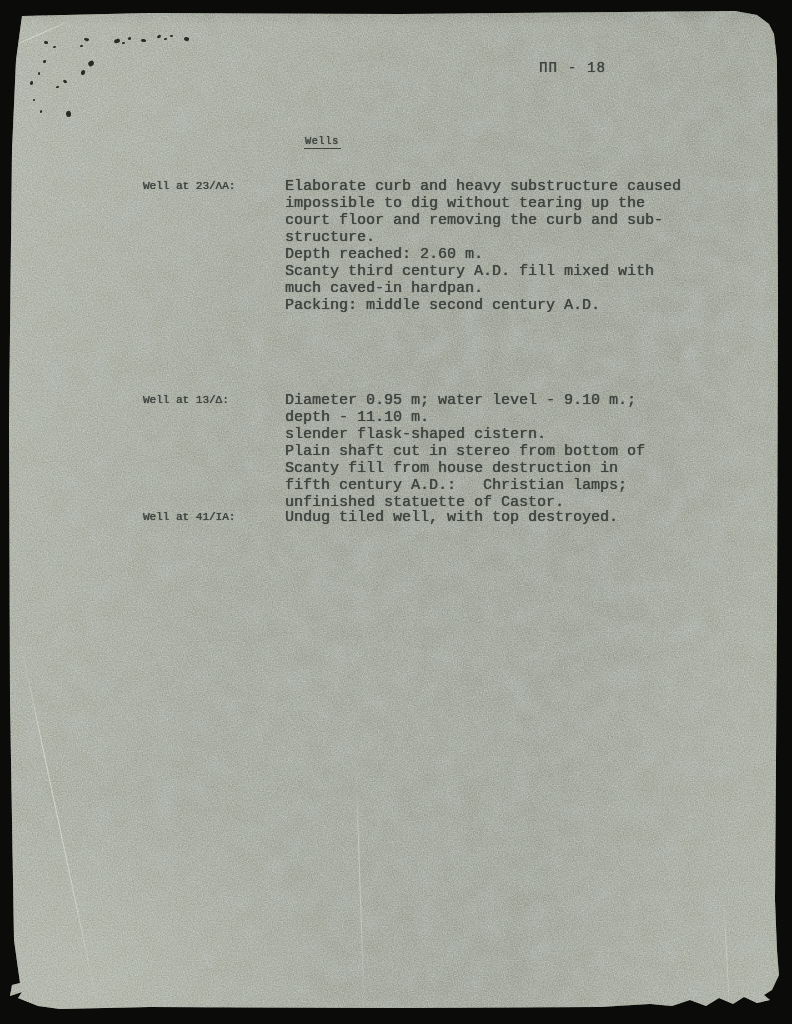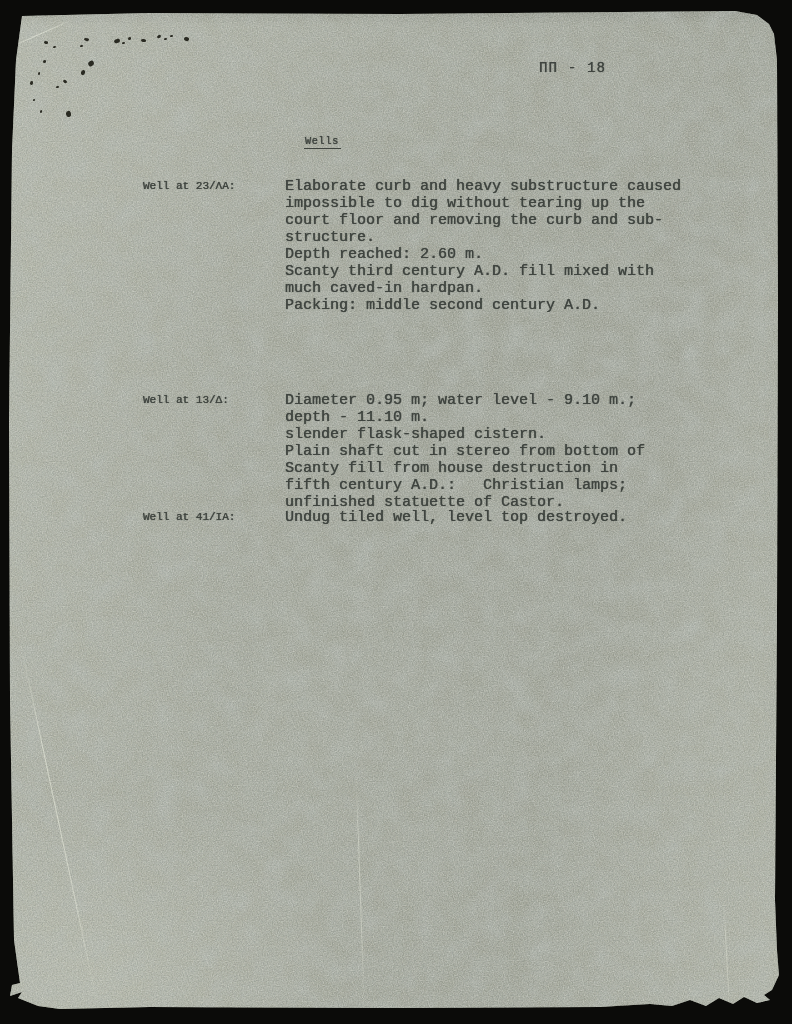--- a/index.html
+++ b/index.html
@@ -159,18 +159,18 @@
           <div class="line">Plain shaft cut in stereo from bottom of</div>
           <div class="line">Scanty fill from house destruction in</div>
           <div class="line">fifth century A.D.:   Christian lamps;</div>
           <div class="line">unfinished statuette of Castor.</div>
         </div>
     </div>
 
     <div class="entry" style="top:509px;">
       <div class="entry-label">Well at 41/IA:</div>
       <div class="entry-body">
-          <div class="line">Undug tiled well, level top destroyed.</div>
+          <div class="line">Undug tiled well, with top destroyed.</div>
         </div>
     </div>
 
   </div>
 </div>
 
 </body></html>

